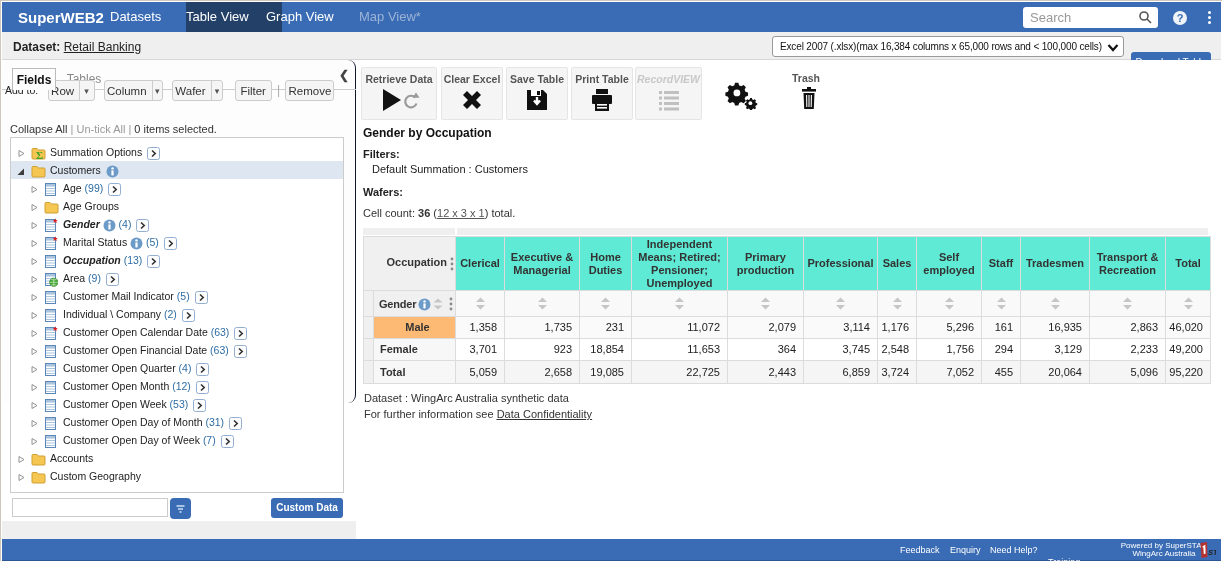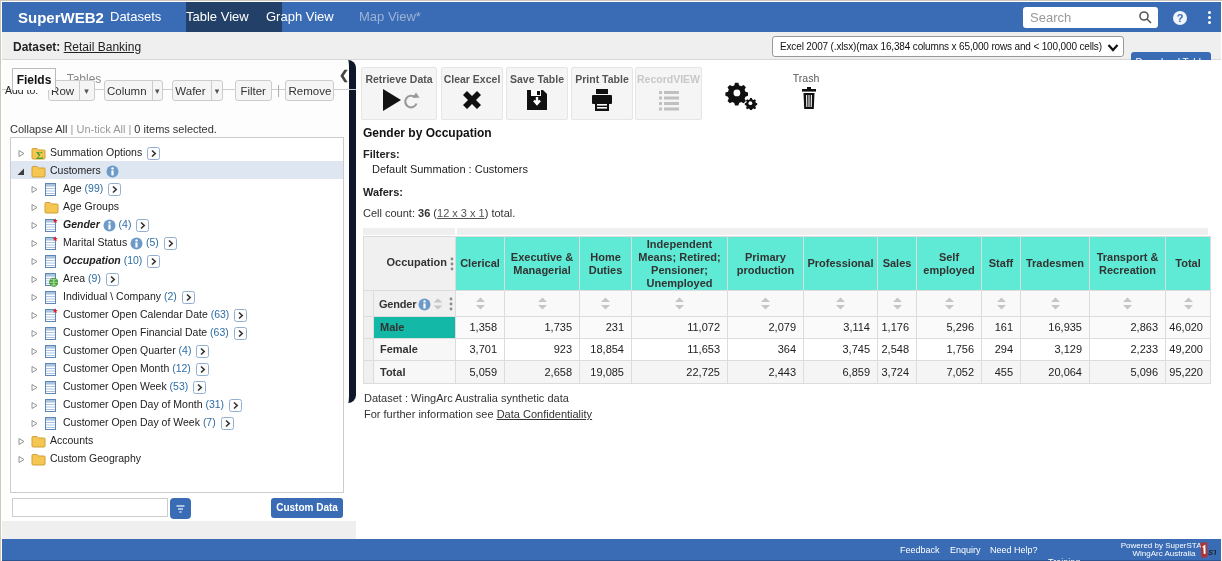--- a/index.html
+++ b/index.html
@@ -21,21 +21,21 @@
 #dots { position:absolute; left:1206px; top:9px; width:3px; }
 #dots div { width:3px; height:3px; border-radius:50%; background:#fff; margin-bottom:2px; }
 
 #dsbar { position:absolute; left:1px; top:31px; width:1219px; height:28px; background:#efefef; border-bottom:1px solid #d7d7d7; }
 #dslabel { position:absolute; left:11px; top:8px; font-size:12px; color:#222; font-weight:bold; }
 #dslink { font-weight:normal; text-decoration:underline; color:#222; }
 #xlselect { position:absolute; left:770px; top:4px; width:352px; height:21px; background:#fff; border:1px solid #999; border-radius:3px; font-size:10px; letter-spacing:-0.15px; color:#111; line-height:19px; padding-left:7px; white-space:nowrap; overflow:hidden; }
 #xlselect .chev { position:absolute; right:4px; top:5px; background:#fff; }
 #dlbtn { position:absolute; left:1129px; top:20px; width:80px; height:21px; background:#3a6cb5; color:#fff; border-radius:3px; text-align:center; line-height:21px; font-size:10px; }
 
-#sidebar { position:absolute; left:1px; top:59px; width:354px; height:343px; background:#fdfdfd; border-right:7px solid #0f172a;border-radius:8px; }
+#sidebar { position:absolute; left:1px; top:59px; width:354px; height:343px; background:#fdfdfd; border-right:1px solid #0f172a;border-radius:8px; }
 #main { position:absolute; left:355px; top:59px; width:865px; height:479px; background:#fff; }
 #footer { position:absolute; left:1px; top:538px; width:1219px; height:22px; background:#3a6cb5; border-bottom:1px solid #2b5491; }
 
 .sbtab { position:absolute; top:8px; height:22px; line-height:22px; text-align:center; font-size:13px; }
 #sbtab-fields { left:10px; width:44px; border:1px solid #bbb; border-bottom:none; background:#fdfdfd; font-weight:bold; color:#111; z-index:2; font-size:12px; }
 #sbtab-tables { left:58px; width:48px; color:#888; font-size:12px; }
 #sbtabline { position:absolute; left:0; top:29px; width:354px; border-bottom:1px solid #ccc; }
 #sbchev { position:absolute; left:337px; top:8px; color:#444; font-size:12px; font-weight:bold; }
 #addto { position:absolute; left:3px; top:20px; width:350px; }
 #addto .lbl { font-size:10.5px; color:#222; }
@@ -54,39 +54,39 @@
 .ttxt { padding-left:2px; padding-right:2px; }
 .bi { font-weight:bold; font-style:italic; }
 .hl { background:#dde6f1; }
 #sbbottom { position:absolute; left:8px; top:438px; width:338px; height:22px; }
 #sbinput { position:absolute; left:2px; top:0; width:156px; height:19px; border:1px solid #ccc; background:#fff; }
 #sbfilterbtn { position:absolute; left:160px; top:0; width:21px; height:21px; background:#3a6cb5; border-radius:4px; }
 #cdbtn { position:absolute; left:261px; top:0; width:72px; height:20px; background:#3a6cb5; border-radius:3px; color:#fff; text-align:center; line-height:20px; font-size:10px; font-weight:bold; }
 
 .tbtn { position:absolute; top:7px; height:53px; background:#f5f5f5; border:1px solid #e5e5e5; border-radius:2px; text-align:center; white-space:nowrap; overflow:hidden; }
 .tbtn .tlab { font-size:10.5px; font-weight:bold; color:#555; margin-top:5px; margin-bottom:2px; }
-.tbtn.dis .tlab { color:#c8c8c8; }
+.tbtn.dis .tlab { color:#c8c8c8;font-style:italic; }
 
 #ttitle { position:absolute; left:7px; top:66px; font-size:12px; font-weight:bold; color:#111; }
 #filters { position:absolute; left:7px; top:88px; font-size:11px; font-weight:bold; color:#222; }
 #filterval { position:absolute; left:16px; top:103px; font-size:11px; color:#222; }
 #wafers { position:absolute; left:7px; top:126px; font-size:11px; font-weight:bold; color:#222; }
 #cellcount { position:absolute; left:7px; top:147px; font-size:11px; color:#333; }
 
 #tablewrap { position:absolute; left:7px; top:168px; }
 #striprow { height:7px; margin-bottom:1px; width:845px; display:flex; }
 #striprow .s1 { width:92px; height:7px; background:#efefef; margin-right:2px; }
 #striprow .s2 { width:754px; height:7px; background:#efefef; }
 table.dt { border-collapse:collapse; table-layout:fixed; }
 table.dt td, table.dt th { border:1px solid #dcdcdc; font-size:11px; padding:0; overflow:hidden; line-height:13px; }
 table.dt th.colhead { background:#5eead4; font-weight:bold; color:#333; text-align:center; padding:0 3px; }
 th.keyhead, td.keyhead { background:#f0f0f0; font-weight:bold; color:#333; }
 table.dt td.num { text-align:right; padding-right:7px; color:#222; }
 table.dt td.rowlab { font-weight:bold; color:#333; padding-left:6px; }
-tr.r-male td { background:#fafafa; } tr.r-male td:first-child { background:#f0f0f0; } tr.r-male td.rowlab { background:#14b8a6; }
+tr.r-male td { background:#fafafa; } tr.r-male td:first-child { background:#f0f0f0; } tr.r-male td.rowlab { background:#fdba74;text-align:center; }
 tr.r-female td { background:#fff; } tr.r-female td:first-child { background:#f0f0f0; } tr.r-female td.rowlab { background:#f7f7f7; }
 tr.r-total td { background:#f5f5f5; } tr.r-total td:first-child { background:#f0f0f0; } tr.r-total td.rowlab { background:#f7f7f7; }
 .sortarr { display:inline-block; vertical-align:middle; }
 
 #note1 { position:absolute; left:8px; top:332px; font-size:11px; color:#333; }
 #note2 { position:absolute; left:8px; top:348px; font-size:11px; color:#333; }
 #note2 a { color:#333; }
 
 .flink { position:absolute; top:6px; color:#fff; font-size:9px; }
 #powered { position:absolute; left:1106px; top:3px; width:112px; text-align:center; color:#fff; font-size:8px; line-height:8px; }
@@ -217,37 +217,51 @@
 <div class="trow l1"><span class="tarr"><svg width="7" height="9" viewBox="0 0 7 9">
               <path d="M1 1.5 L6 4.5 L1 7.5 Z" fill="#fdfdfd" stroke="#949494" stroke-width="1"></path>
             </svg></span><span class="tico"><svg width="14" height="15" viewBox="0 0 14 15">
               <rect x="1.5" y="1.5" width="10" height="12" fill="#fff" stroke="#5b87b8" stroke-width="1"></rect>
               <rect x="2" y="2" width="9" height="2.6" fill="#aac4de"></rect>
               <g stroke="#aac4de" stroke-width="1">
                 <line x1="2" y1="6.5" x2="11" y2="6.5"></line>
                 <line x1="2" y1="9" x2="11" y2="9"></line>
                 <line x1="2" y1="11.5" x2="11" y2="11.5"></line>
               </g>
-            </svg></span><span class="ttxt"><span class="bi">Occupation</span> <span class="num">(10)</span></span> <svg width="13" height="13" viewBox="0 0 13 13">
+            </svg></span><span class="ttxt"><span class="bi">Occupation</span> <span class="num">(13)</span></span> <svg width="13" height="13" viewBox="0 0 13 13">
             <rect x="0.5" y="0.5" width="12" height="12" rx="2" fill="#fdfdfd" stroke="#92afd2" stroke-width="1"></rect>
             <path d="M5 3.5 L8.2 6.5 L5 9.5" fill="none" stroke="#333" stroke-width="1.6"></path>
           </svg></div>
 <div class="trow l1"><span class="tarr"><svg width="7" height="9" viewBox="0 0 7 9">
               <path d="M1 1.5 L6 4.5 L1 7.5 Z" fill="#fdfdfd" stroke="#949494" stroke-width="1"></path>
             </svg></span><span class="tico"><svg width="14" height="15" viewBox="0 0 14 15">
               <rect x="1.5" y="1.5" width="10" height="12" fill="#fff" stroke="#5b87b8" stroke-width="1"></rect>
               <rect x="2" y="2" width="9" height="2.6" fill="#aac4de"></rect>
               <g stroke="#aac4de" stroke-width="1">
                 <line x1="2" y1="6.5" x2="11" y2="6.5"></line>
                 <line x1="2" y1="9" x2="11" y2="9"></line>
                 <line x1="2" y1="11.5" x2="11" y2="11.5"></line>
               </g>
               <circle cx="9.8" cy="10.3" r="4.2" fill="#44a835" stroke="#2c7a1e" stroke-width="0.6"></circle>
               <path d="M5.7 10.3 h8.2 M9.8 6.2 v8.2 M7 7.3 a5.6 5.6 0 0 0 5.6 0 M7 13.3 a5.6 5.6 0 0 1 5.6 0" stroke="#cdeac6" stroke-width="0.7" fill="none"></path>
             </svg></span><span class="ttxt">Area <span class="num">(9)</span></span> <svg width="13" height="13" viewBox="0 0 13 13">
+            <rect x="0.5" y="0.5" width="12" height="12" rx="2" fill="#fdfdfd" stroke="#92afd2" stroke-width="1"></rect>
+            <path d="M5 3.5 L8.2 6.5 L5 9.5" fill="none" stroke="#333" stroke-width="1.6"></path>
+          </svg></div>
+<div class="trow l1"><span class="tarr"><svg width="7" height="9" viewBox="0 0 7 9">
+              <path d="M1 1.5 L6 4.5 L1 7.5 Z" fill="#fdfdfd" stroke="#949494" stroke-width="1"></path>
+            </svg></span><span class="tico"><svg width="14" height="15" viewBox="0 0 14 15">
+              <rect x="1.5" y="1.5" width="10" height="12" fill="#fff" stroke="#5b87b8" stroke-width="1"></rect>
+              <rect x="2" y="2" width="9" height="2.6" fill="#aac4de"></rect>
+              <g stroke="#aac4de" stroke-width="1">
+                <line x1="2" y1="6.5" x2="11" y2="6.5"></line>
+                <line x1="2" y1="9" x2="11" y2="9"></line>
+                <line x1="2" y1="11.5" x2="11" y2="11.5"></line>
+              </g>
+            </svg></span><span class="ttxt">Customer Mail Indicator <span class="num">(5)</span></span> <svg width="13" height="13" viewBox="0 0 13 13">
             <rect x="0.5" y="0.5" width="12" height="12" rx="2" fill="#fdfdfd" stroke="#92afd2" stroke-width="1"></rect>
             <path d="M5 3.5 L8.2 6.5 L5 9.5" fill="none" stroke="#333" stroke-width="1.6"></path>
           </svg></div>
 <div class="trow l1"><span class="tarr"><svg width="7" height="9" viewBox="0 0 7 9">
               <path d="M1 1.5 L6 4.5 L1 7.5 Z" fill="#fdfdfd" stroke="#949494" stroke-width="1"></path>
             </svg></span><span class="tico"><svg width="14" height="15" viewBox="0 0 14 15">
               <rect x="1.5" y="1.5" width="10" height="12" fill="#fff" stroke="#5b87b8" stroke-width="1"></rect>
               <rect x="2" y="2" width="9" height="2.6" fill="#aac4de"></rect>
               <g stroke="#aac4de" stroke-width="1">
                 <line x1="2" y1="6.5" x2="11" y2="6.5"></line>
@@ -435,21 +449,21 @@
     <div id="gearsicon" style="position:absolute; left:368px; top:20px;">
       <svg width="34" height="30" viewBox="0 0 34 30">
         <g fill="#111">
           <path d="M12 2 h4 l1 3.2 a8 8 0 0 1 2.4 1 l3-1.6 2.8 2.8 -1.6 3 a8 8 0 0 1 1 2.4 l3.2 1 v4 l-3.2 1 a8 8 0 0 1 -1 2.4 l1.6 3 -2.8 2.8 -3-1.6 a8 8 0 0 1 -2.4 1 l-1 3.2 h-4 l-1-3.2 a8 8 0 0 1 -2.4-1 l-3 1.6 -2.8-2.8 1.6-3 a8 8 0 0 1 -1-2.4 l-3.2-1 v-4 l3.2-1 a8 8 0 0 1 1-2.4 l-1.6-3 2.8-2.8 3 1.6 a8 8 0 0 1 2.4-1 z" transform="scale(0.82) translate(1.5,1.5)"></path>
           <path d="M12 2 h4 l1 3.2 a8 8 0 0 1 2.4 1 l3-1.6 2.8 2.8 -1.6 3 a8 8 0 0 1 1 2.4 l3.2 1 v4 l-3.2 1 a8 8 0 0 1 -1 2.4 l1.6 3 -2.8 2.8 -3-1.6 a8 8 0 0 1 -2.4 1 l-1 3.2 h-4 l-1-3.2 a8 8 0 0 1 -2.4-1 l-3 1.6 -2.8-2.8 1.6-3 a8 8 0 0 1 -1-2.4 l-3.2-1 v-4 l3.2-1 a8 8 0 0 1 1-2.4 l-1.6-3 2.8-2.8 3 1.6 a8 8 0 0 1 2.4-1 z" transform="scale(0.45) translate(46,38)"></path>
         </g>
         <circle cx="12.9" cy="12.9" r="3.4" fill="#fff"></circle>
         <circle cx="26.4" cy="23.2" r="1.9" fill="#fff"></circle>
       </svg>
     </div>
-    <div style="position:absolute; left:428px; top:12px; width:44px; text-align:center; font-size:10.5px; font-weight:normal; color:#555;">Trash</div>
+    <div style="position:absolute; left:428px; top:12px; width:44px; text-align:center; font-size:10.5px; font-weight:bold; color:#555;">Trash</div>
     <div style="position:absolute; left:445px; top:27px;">
       <svg width="16" height="22" viewBox="0 0 16 22">
         <rect x="6" y="0" width="4" height="2" fill="#111"></rect>
         <rect x="1" y="2" width="14" height="2.6" fill="#111"></rect>
         <path d="M2.5 6 H13.5 L12.8 22 H3.2 Z" fill="#111"></path>
         <g stroke="#fff" stroke-width="1.1">
             <line x1="5.6" y1="8" x2="5.8" y2="20"></line>
             <line x1="8" y1="8" x2="8" y2="20"></line>
             <line x1="10.4" y1="8" x2="10.2" y2="20"></line>
           </g>

